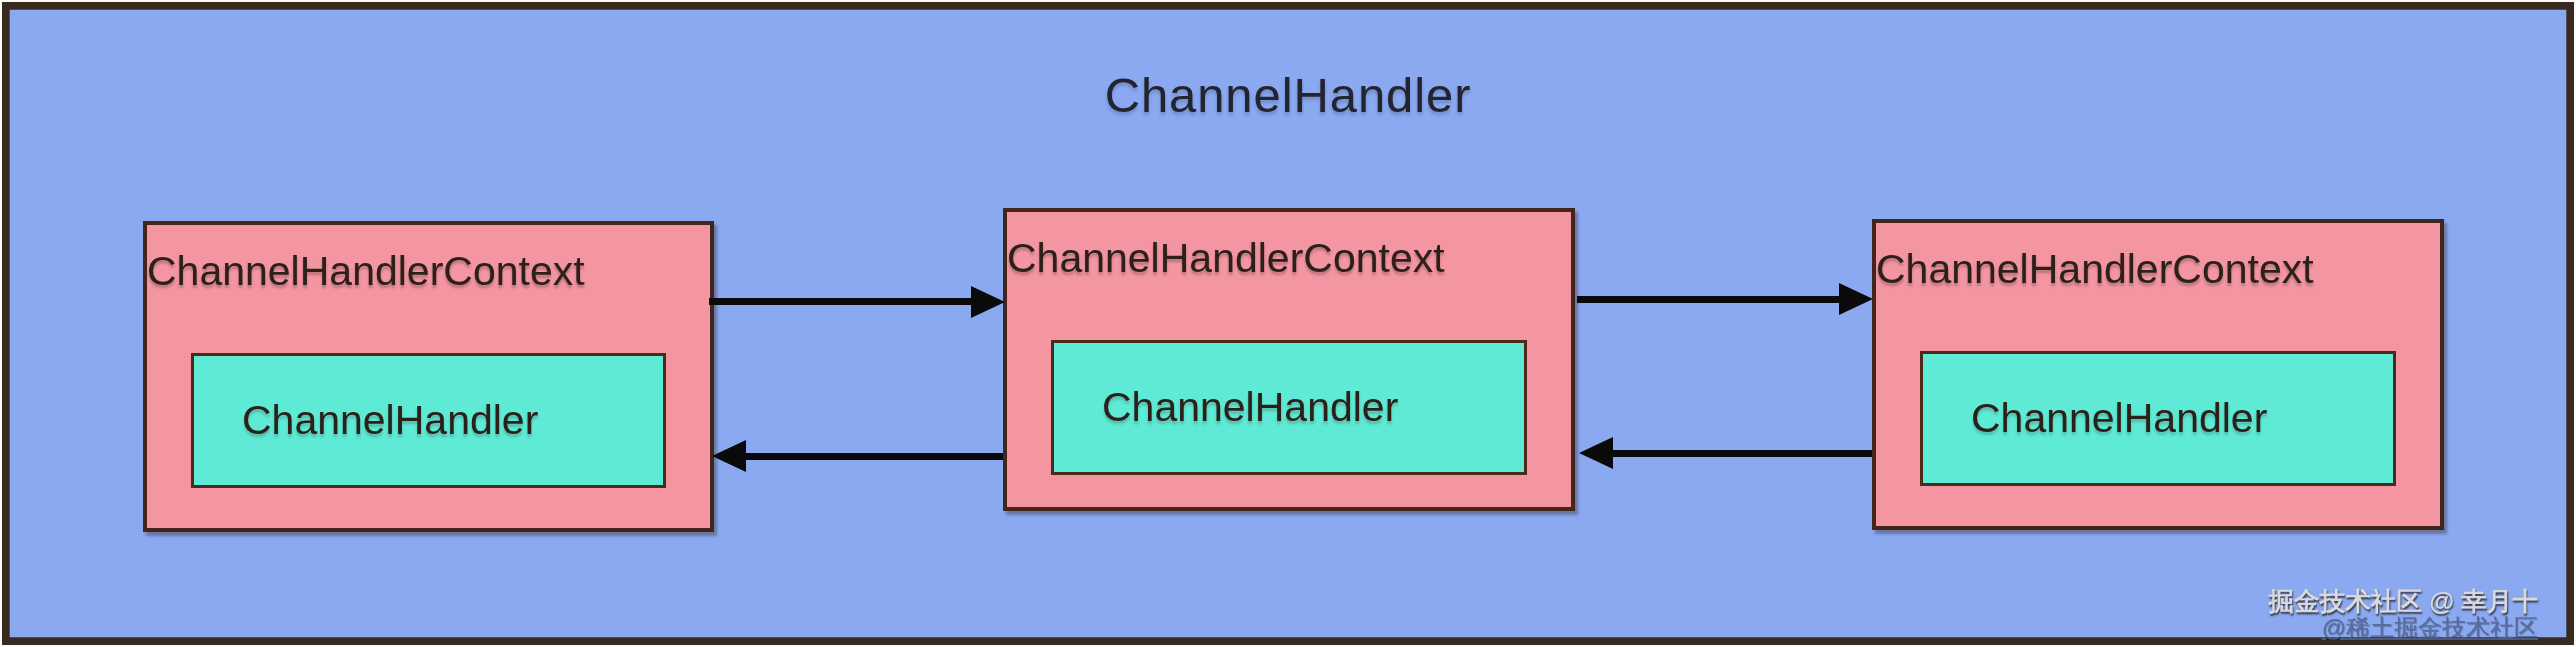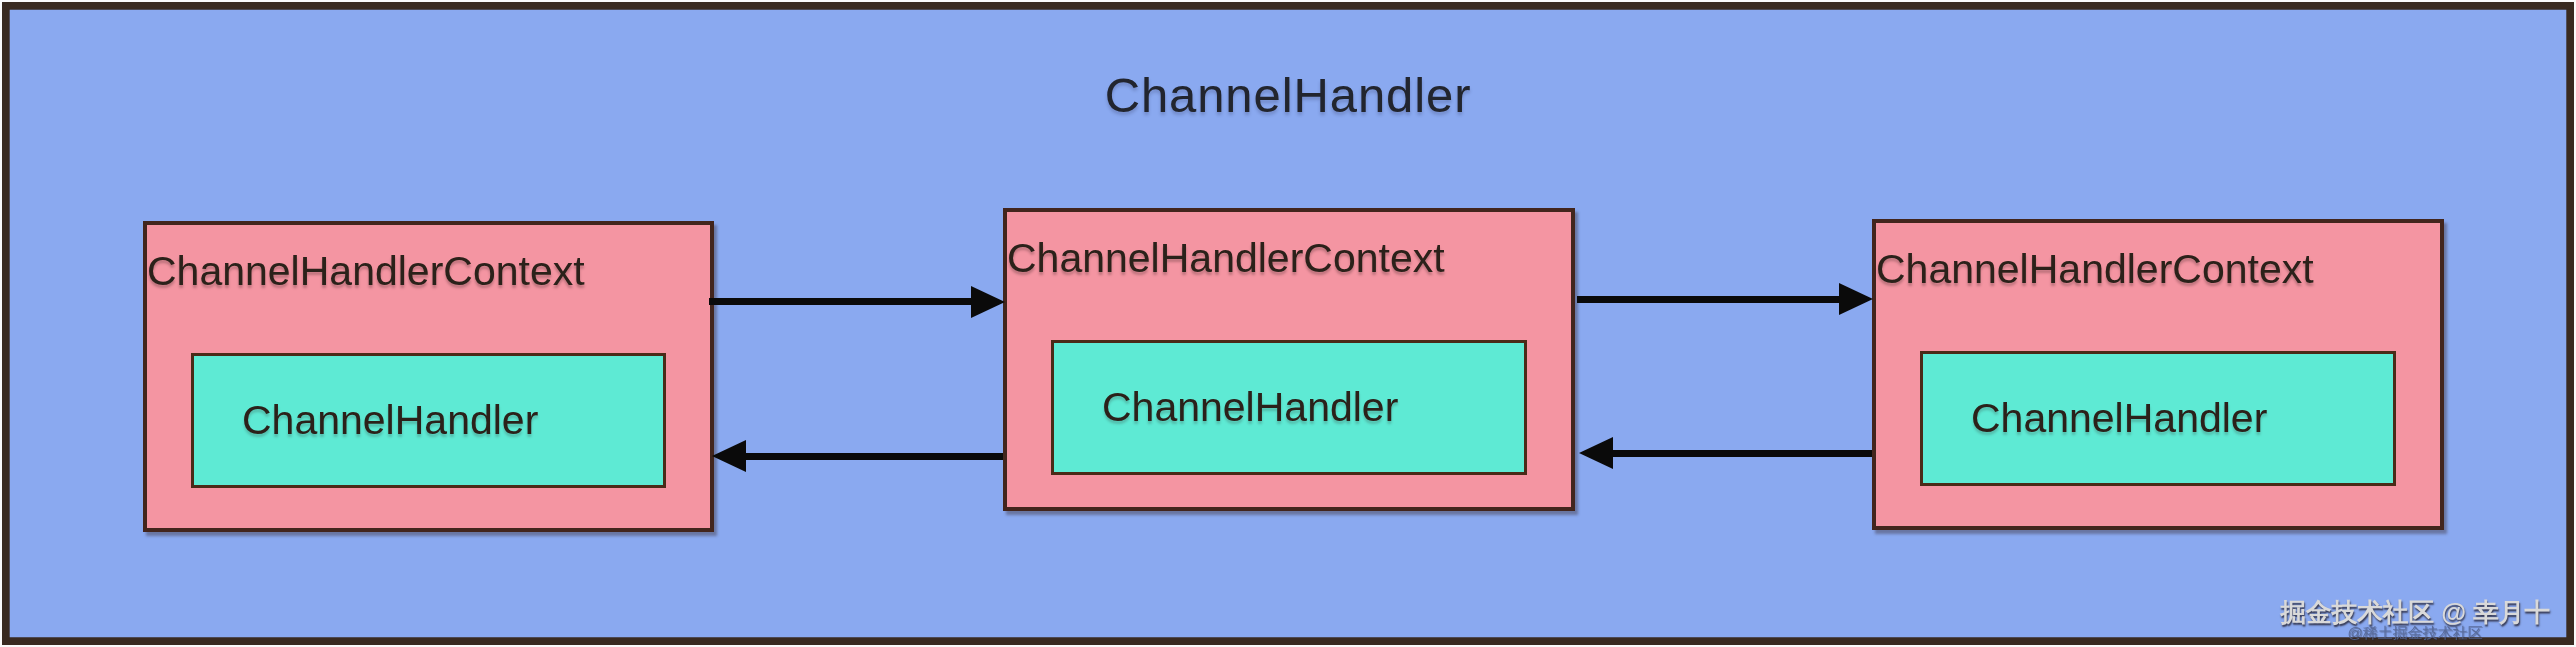--- a/index.html
+++ b/index.html
@@ -60,34 +60,35 @@
   .a1-head{left:969px;top:284px;}
   .a2-shaft{left:1575px;top:294px;width:265px;}
   .a2-head{left:1837px;top:281px;}
   
   .a3-head{left:1577px;top:435px;}
   .a3-shaft{left:1609px;top:448px;width:261px;}
   .a4-head{left:710px;top:438px;}
   .a4-shaft{left:743px;top:451px;width:258px;}
 
   .watermark{
-    position:absolute;right:24px;bottom:3.4px;
-    text-align:center;line-height:1.15;
+    position:absolute;right:36px;bottom:3.4px;
+    text-align:right;line-height:1.15;
   }
   .wm-line1{
     font-size:25.6px;font-weight:bold;
     color:#d9d9d9;
     text-shadow:0.9px 1.7px 1.7px rgba(45,45,65,0.9);
   }
   .wm-line2{
-    font-size:15px;
+    font-size:24px;
     color:#51628e;
     opacity:0.85;
     margin-top:-2.6px;
     text-shadow:0.9px 0.9px 0.9px rgba(30,30,50,0.5);
+    text-decoration:underline;
   }
 </style>
 </head>
 <body>
 
 <div class="canvas">
 
   <div class="title">ChannelHandler</div>
 
   <div class="ctx ctx-1">

